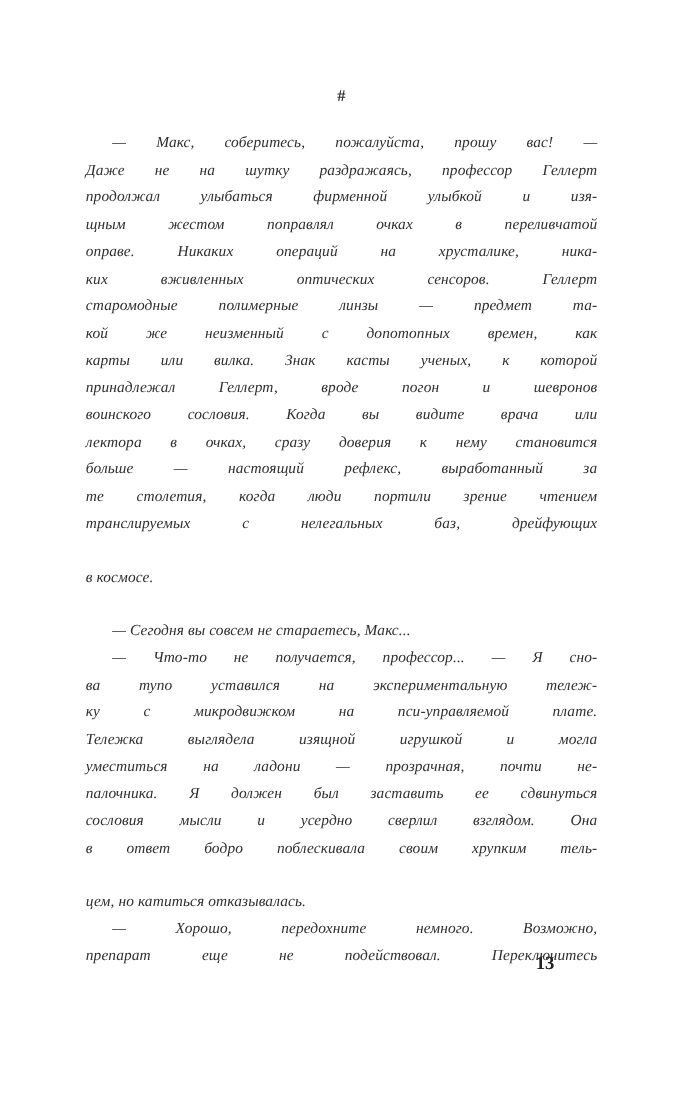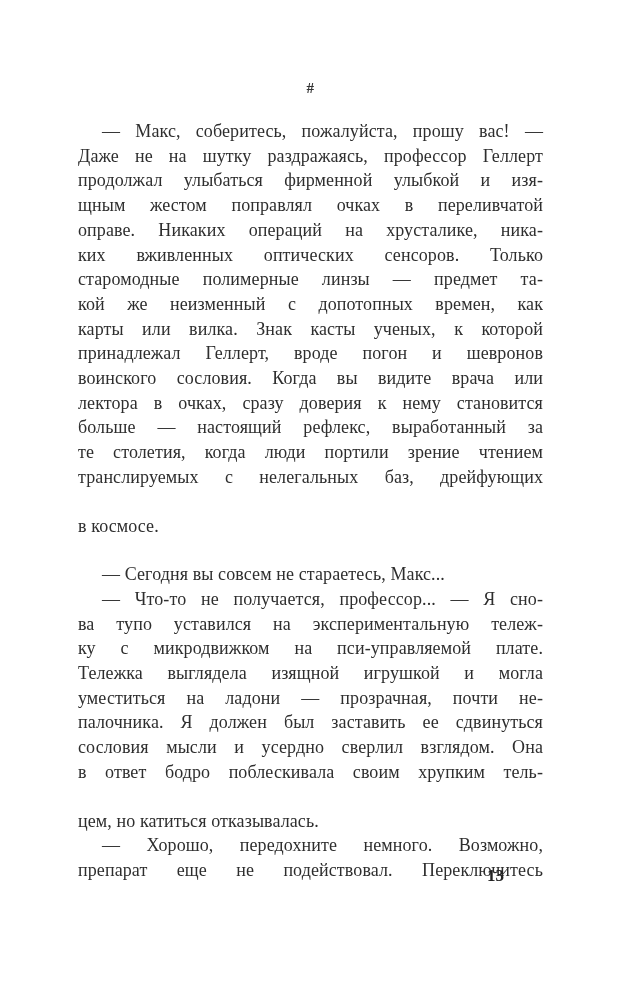--- a/index.html
+++ b/index.html
@@ -27,26 +27,27 @@
     color: #333333;
     letter-spacing: 0.5px;
   }
   .text-block {
     position: absolute;
     top: 119px;
     left: 78px;
     width: 465px;
   }
   .line {
-    font-size: 18px;
+    font-size: 14px;
     line-height: 24.7px;
     white-space: nowrap;
     text-align: justify;
     text-align-last: justify;
     letter-spacing: 0.1px;
+    font-style: italic;
   }
   .line.left {
     text-align: left;
     text-align-last: left;
     margin-top: 24px;
   }
   .line.indent {
     text-indent: 24px;
   }
   .footer {
@@ -69,21 +70,21 @@
 
 <div class="page">
   <div class="chapter-mark">#</div>
 
   <div class="text-block" id="text-block">
       <div class="line indent">— Макс, соберитесь, пожалуйста, прошу вас! —</div>
       <div class="line">Даже не на шутку раздражаясь, профессор Геллерт</div>
       <div class="line">продолжал улыбаться фирменной улыбкой и изя-</div>
       <div class="line">щным жестом поправлял очках в переливчатой</div>
       <div class="line">оправе. Никаких операций на хрусталике, ника-</div>
-      <div class="line">ких вживленных оптических сенсоров. Только</div>
+      <div class="line">ких вживленных оптических сенсоров. Геллерт</div>
       <div class="line">старомодные полимерные линзы — предмет та-</div>
       <div class="line">кой же неизменный с допотопных времен, как</div>
       <div class="line">карты или вилка. Знак касты ученых, к которой</div>
       <div class="line">принадлежал Геллерт, вроде погон и шевронов</div>
       <div class="line">воинского сословия. Когда вы видите врача или</div>
       <div class="line">лектора в очках, сразу доверия к нему становится</div>
       <div class="line">больше — настоящий рефлекс, выработанный за</div>
       <div class="line">те столетия, когда люди портили зрение чтением</div>
       <div class="line">транслируемых с нелегальных баз, дрейфующих</div>
       <div class="line left">в космосе.</div>

